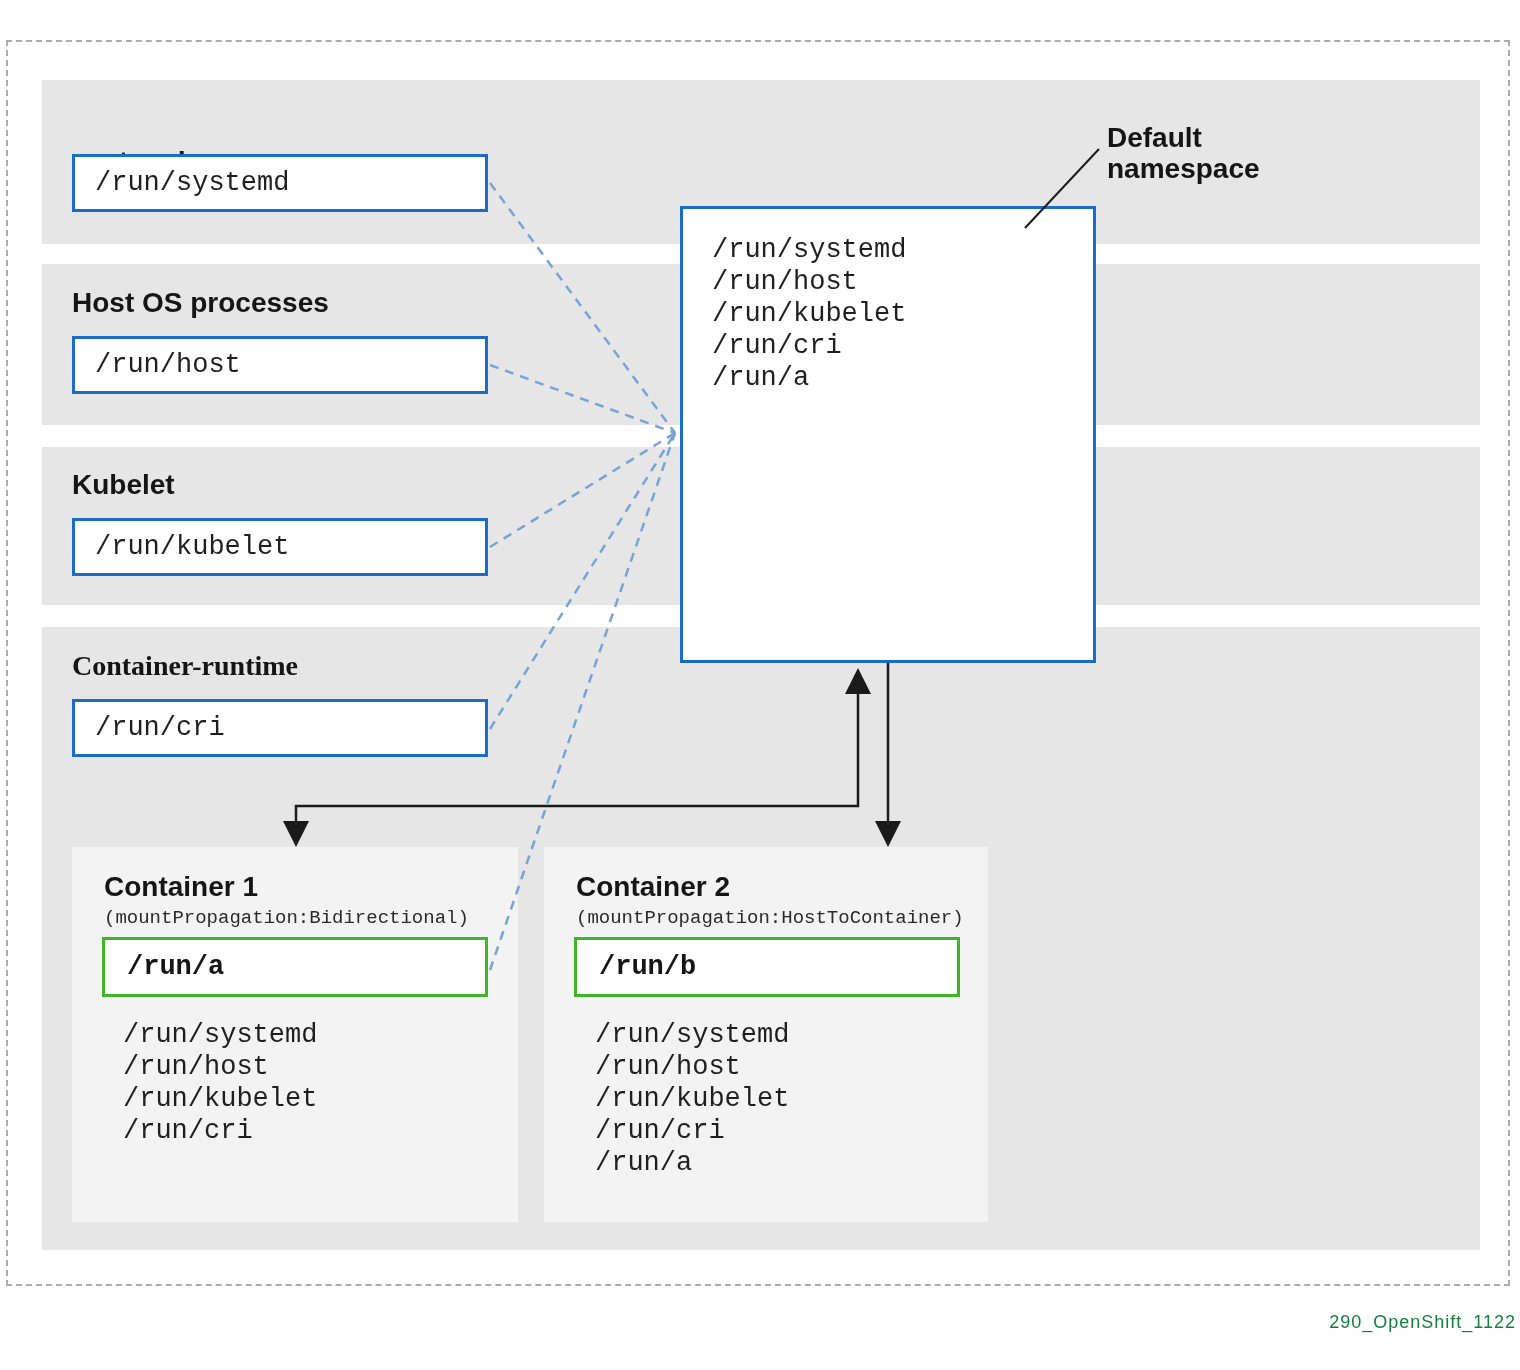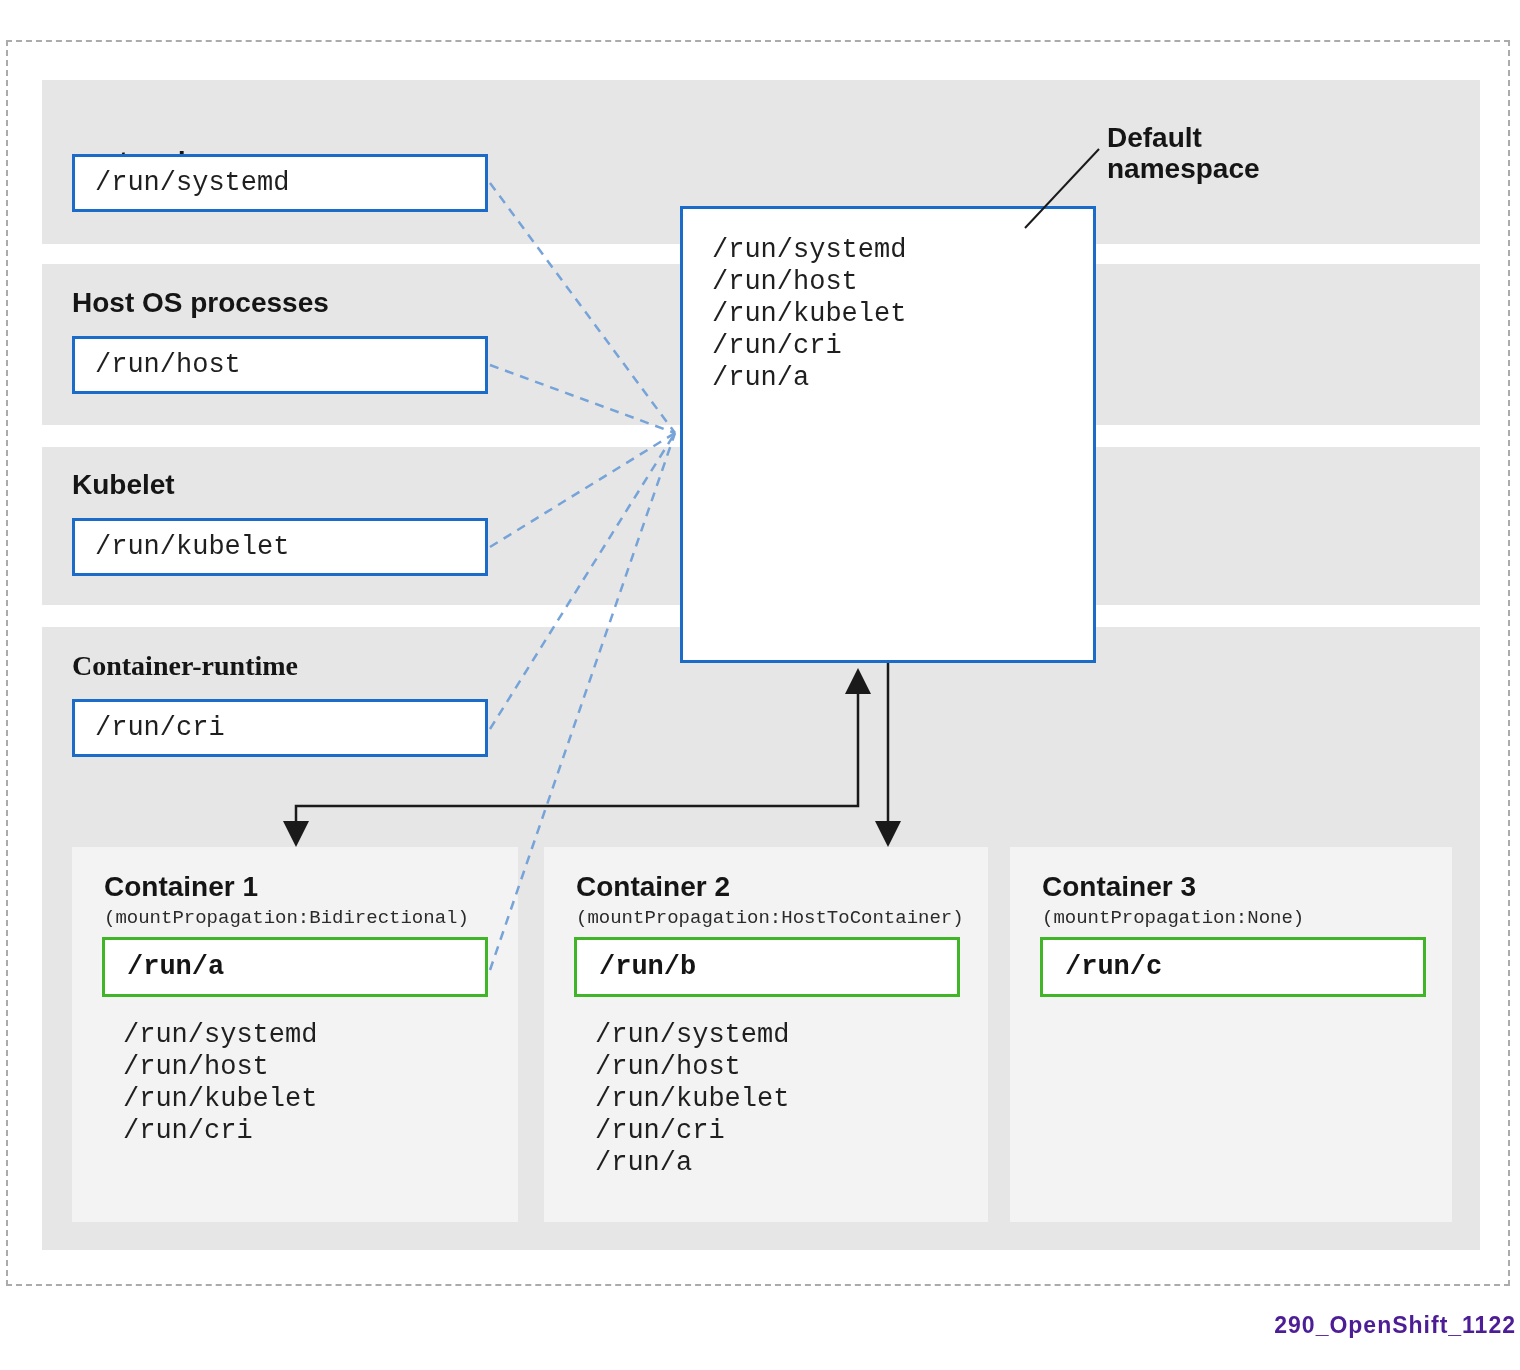--- a/index.html
+++ b/index.html
@@ -43,23 +43,22 @@
   .card-sub{position:absolute;left:32px;top:60px;font-size:19px;color:#2b2b2b;}
   .vol-box{
     position:absolute;left:30px;top:90px;width:386px;height:60px;background:#ffffff;
     border:3px solid #41b528;box-sizing:border-box;
     display:flex;align-items:center;padding-left:22px;
     font-weight:bold;font-size:27px;color:#151515;
   }
   .mount-list{position:absolute;left:51px;top:172px;font-size:27px;line-height:32px;color:#1f1f1f;}
   svg.overlay{position:absolute;left:0;top:0;z-index:5;pointer-events:none;}
   .watermark{
-    position:absolute;right:4px;top:1312px;font-size:23px;color:#4c1d95;
+    position:absolute;right:4px;top:1312px;font-size:18px;color:#15803d;
     letter-spacing:1px;
-    font-weight:bold;
   }
 </style>
 </head>
 <body>
 
 <div id="canvas">
 
   <div class="frame"></div>
 
   <div class="band band1"></div>
@@ -105,25 +104,20 @@
     <div class="vol-box mono">/run/b</div>
     <div class="mount-list mono">
       <div>/run/systemd</div>
       <div>/run/host</div>
       <div>/run/kubelet</div>
       <div>/run/cri</div>
       <div>/run/a</div>
     </div>
   </div>
 
-  <div class="card card3">
-    <div class="card-title">Container 3</div>
-    <div class="card-sub mono">(mountPropagation:None)</div>
-    <div class="vol-box mono">/run/c</div>
-  </div>
 
   <svg class="overlay" width="1520" height="1370" viewBox="0 0 1520 1370">
 
     <g stroke="#76a3d8" stroke-width="2.5" stroke-dasharray="9 7" fill="none">
       <line x1="490" y1="183" x2="675" y2="433"></line>
       <line x1="490" y1="365" x2="675" y2="433"></line>
       <line x1="490" y1="547" x2="675" y2="433"></line>
       <line x1="490" y1="729" x2="675" y2="433"></line>
       <line x1="490" y1="970" x2="675" y2="433"></line>
     </g>

